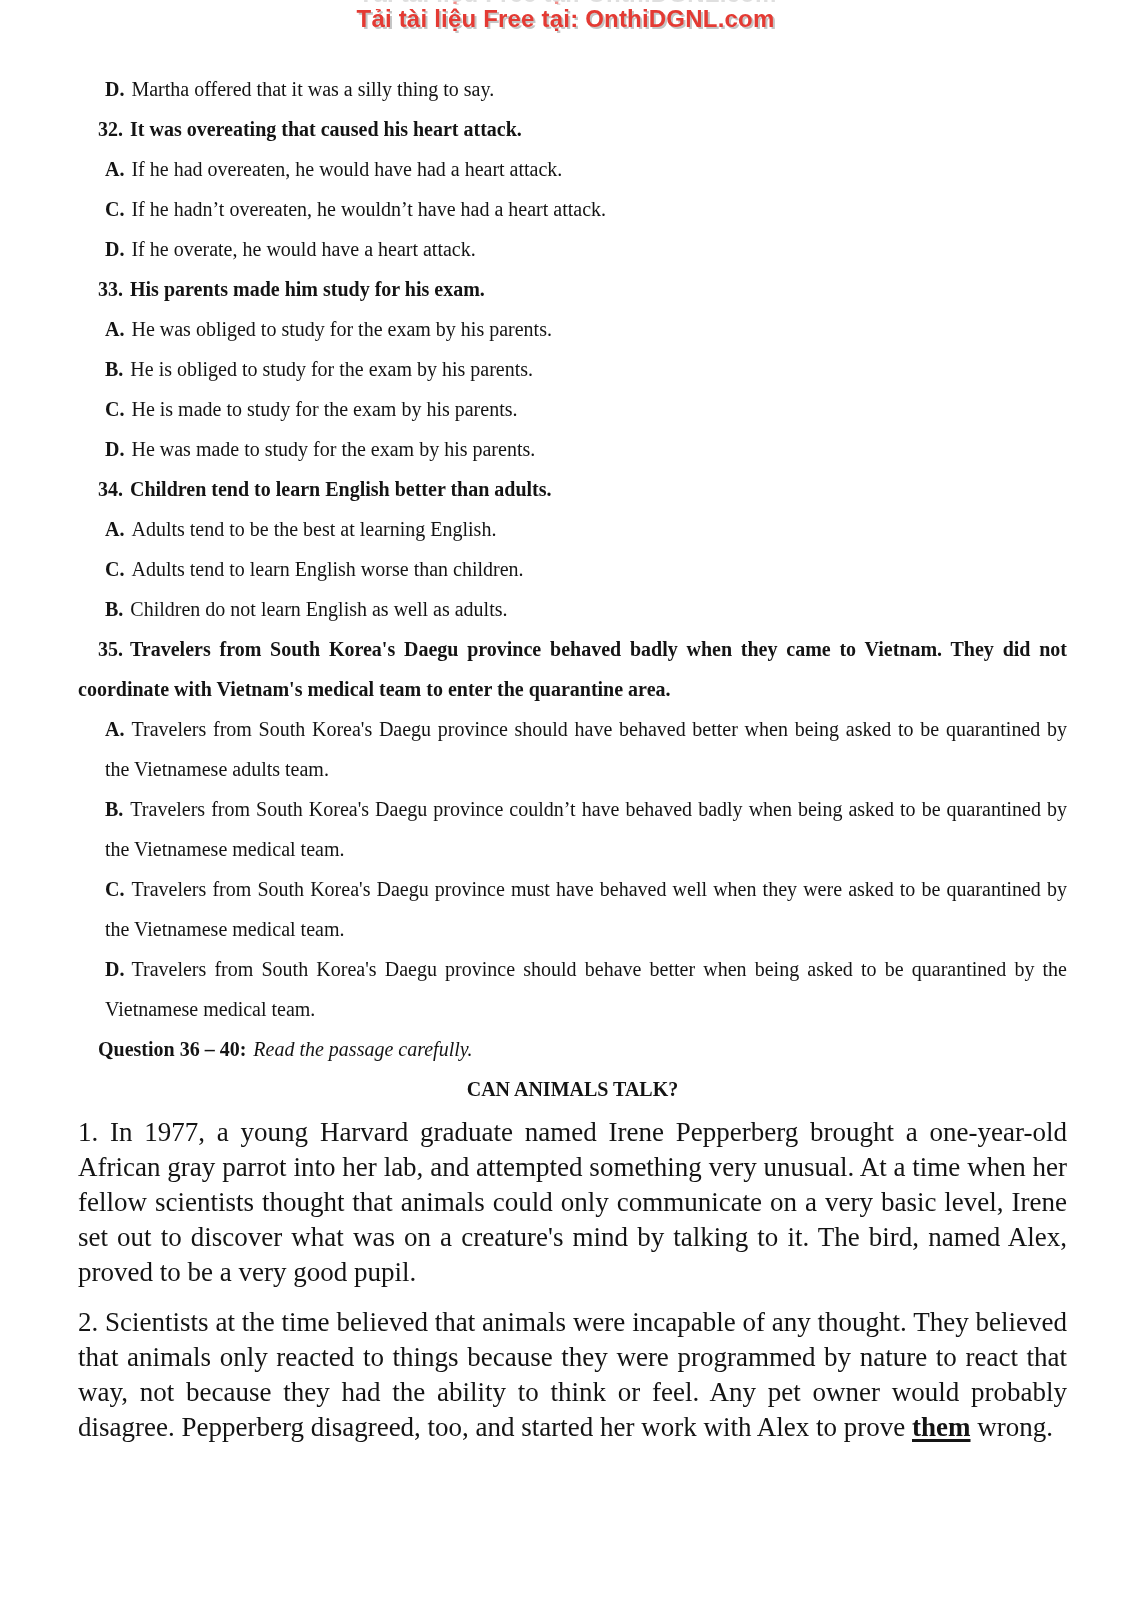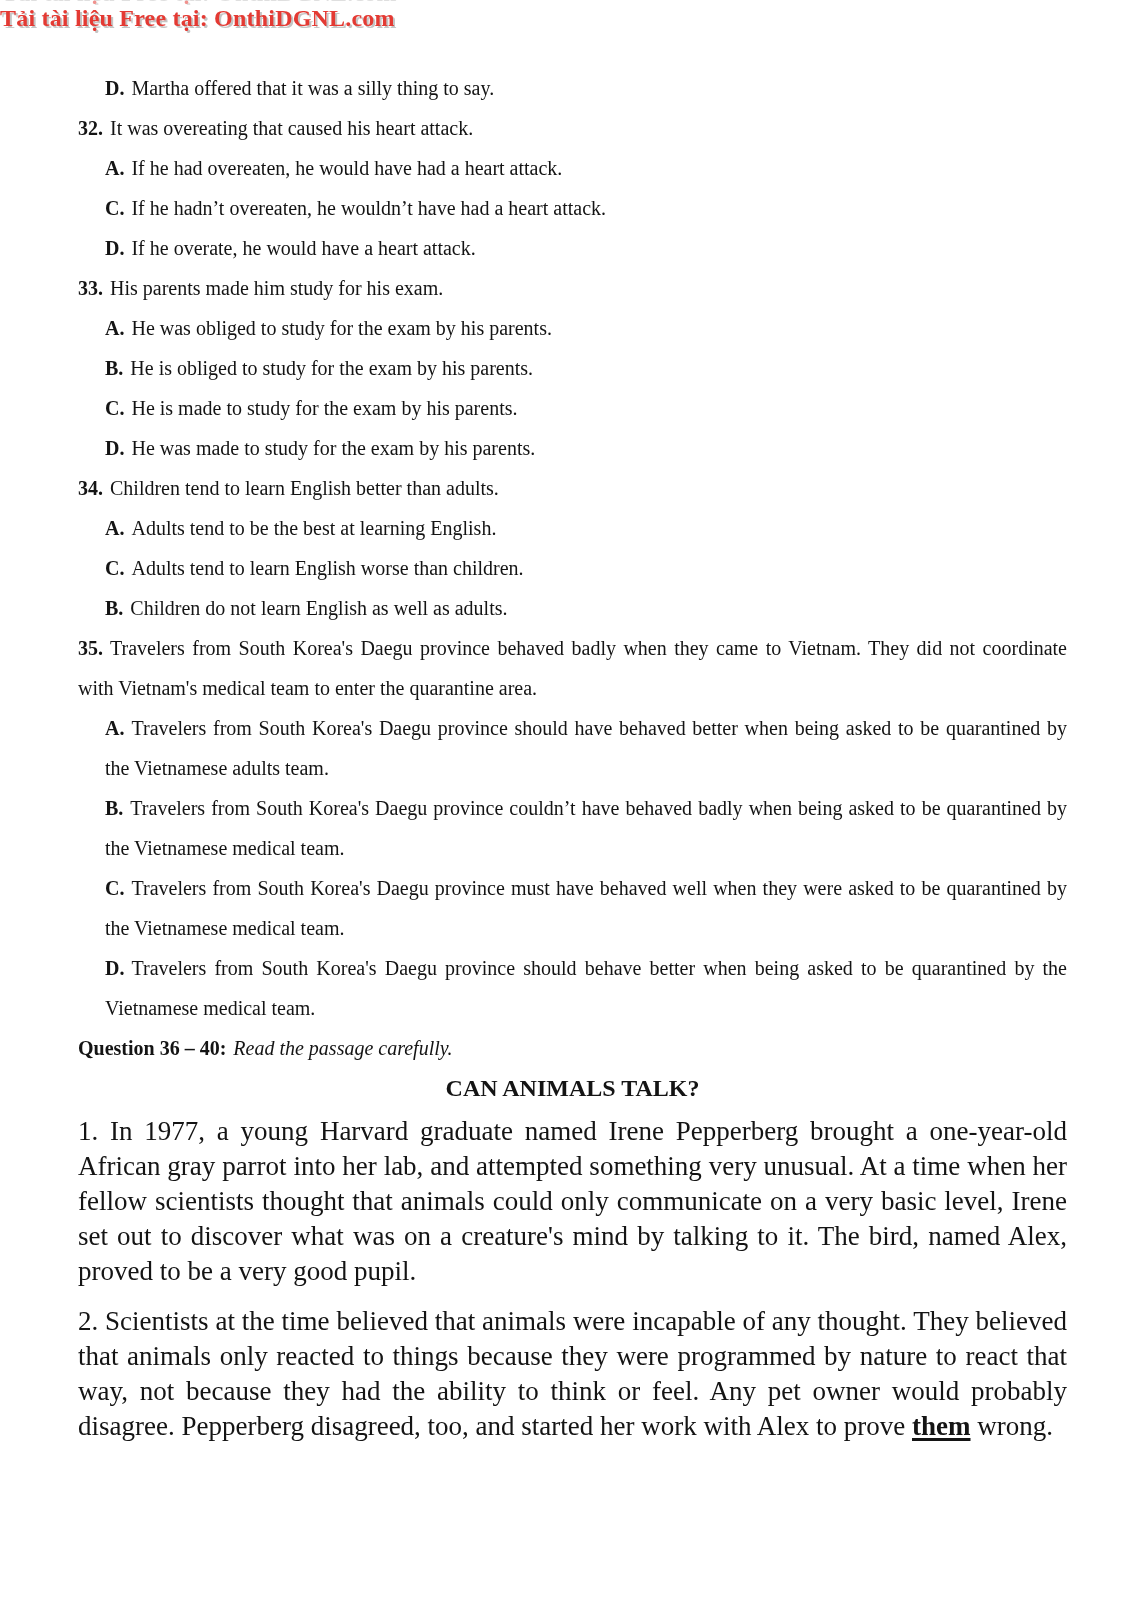--- a/index.html
+++ b/index.html
@@ -5,40 +5,40 @@
   * { box-sizing: border-box; }
   html, body { margin: 0; padding: 0; }
   body {
     width: 1131px; height: 1600px;
     background: #ffffff;
     color: #141414;
     font-family: "Liberation Serif", "DejaVu Serif", serif;
     overflow: hidden;
   }
   .watermark {
-    text-align: left;
-    font-family: Liberation Serif, serif;
+    text-align: center;
+    font-family: Liberation Sans, sans-serif;
     font-weight: bold;
     font-size: 24px;
     color: #e43a33;
     text-shadow: 2px 2px 0 rgba(140,140,140,.5);
     letter-spacing: .2px;
     white-space: nowrap;
   }
   .top-strip { height: 5px; overflow: hidden; }
   .top-strip .watermark { margin-top: -22px; opacity: .55; }
   .content { padding: 0 64px 0 78px; }
   .qsec { margin-top: 36px; font-size: 20px; }
   .line { line-height: 40px; text-align: justify; }
   .opt { margin-left: 27px; }
   .lbl { font-weight: bold; margin-right: 7px; }
-  .qnum { font-weight: bold; margin-right: 7px; }
-  .qtitle { font-weight: normal; }
+  .qnum { font-weight: bold; margin-right: 7px; margin-left: 20px; }
+  .qtitle { font-weight: bold; }
   .instr-note { font-style: italic; }
-  .ptitle { line-height: 40px; text-align: center; font-weight: bold; font-size: 24px; }
+  .ptitle { line-height: 40px; text-align: center; font-weight: bold; font-size: 20px; }
   .para { font-size: 27px; line-height: 35px; text-align: justify; margin: 6px 0 0 0; }
   .para2 { margin-top: 15px; }
   .kw {
     font-weight: bold;
     text-decoration: underline;
     text-decoration-thickness: 2.5px;
     text-underline-offset: 3px;
   }
 </style>
 </head>

